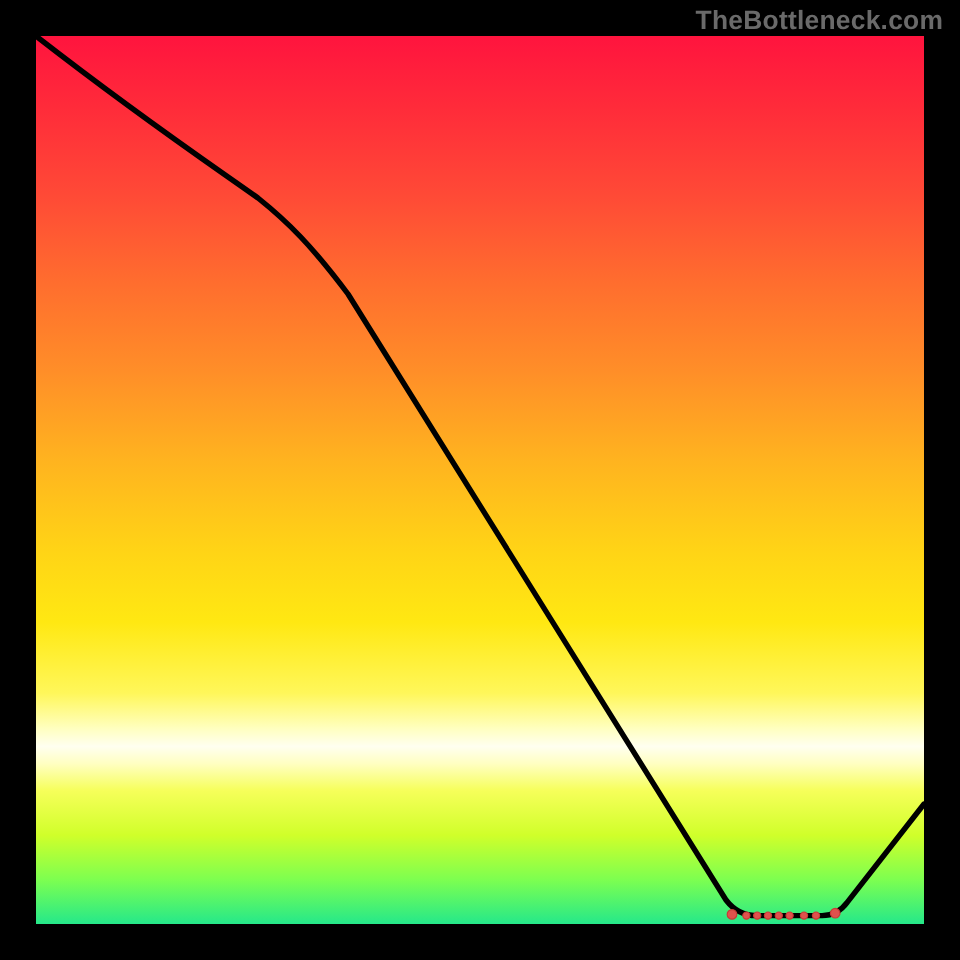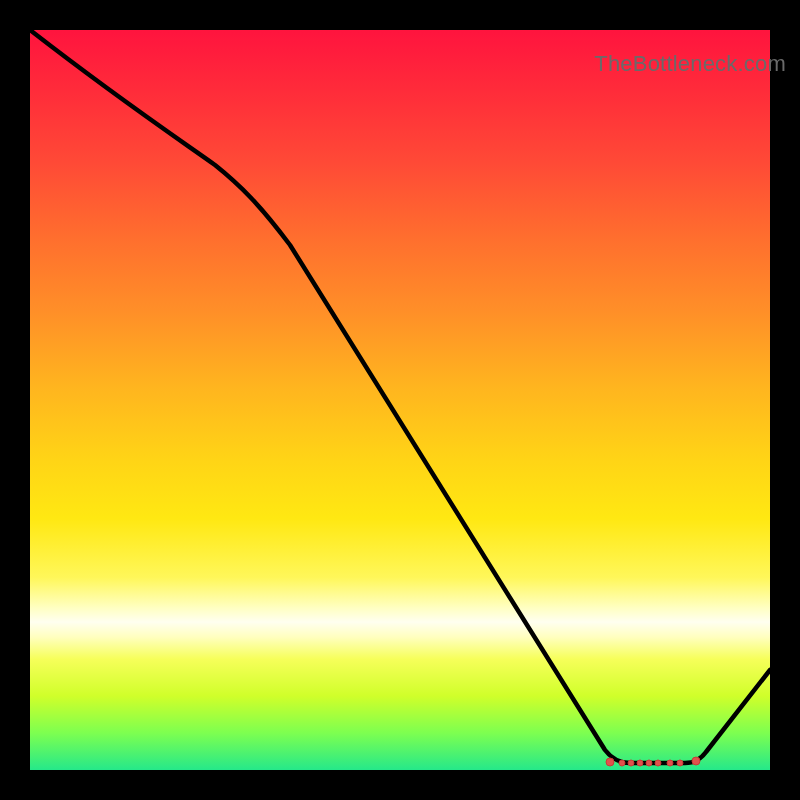--- a/index.html
+++ b/index.html
@@ -15,25 +15,24 @@
     position: relative;
     width: 800px;
     height: 800px;
     background: #000;
   }
   .watermark {
     position: absolute;
     top: 4px;
     right: 14px;
     font-size: 22px;
-    font-weight: 400;
+    font-weight: 700;
     color: #6a6a6a;
     letter-spacing: 0.2px;
     z-index: 5;
-    margin-top: 47px;
   }
   .plot-area {
     position: absolute;
     left: 30px;
     top: 30px;
     width: 740px;
     height: 740px;
     
     background: linear-gradient(
       to bottom,

